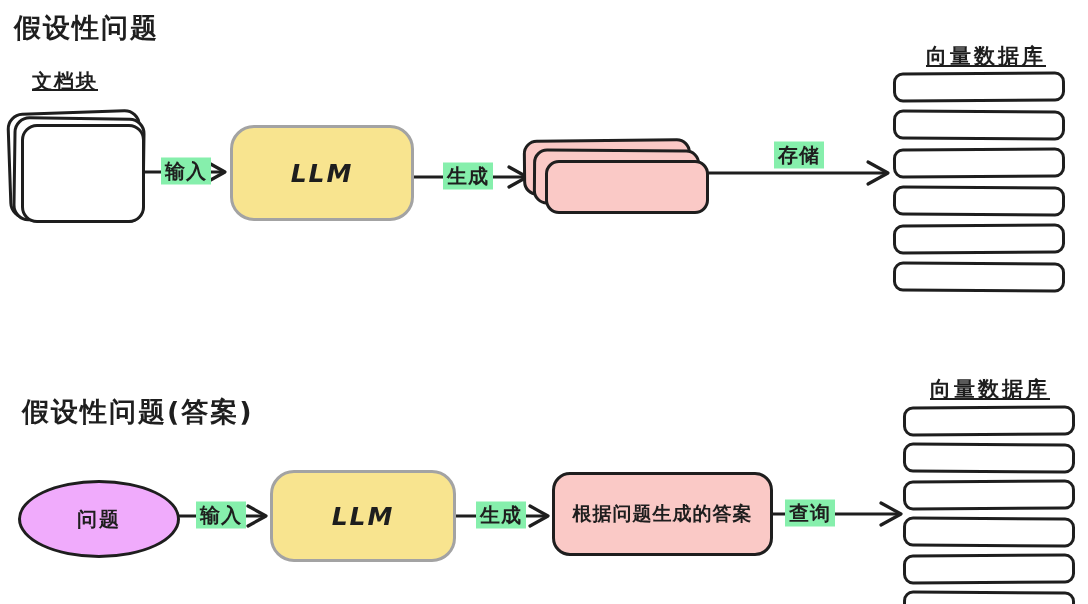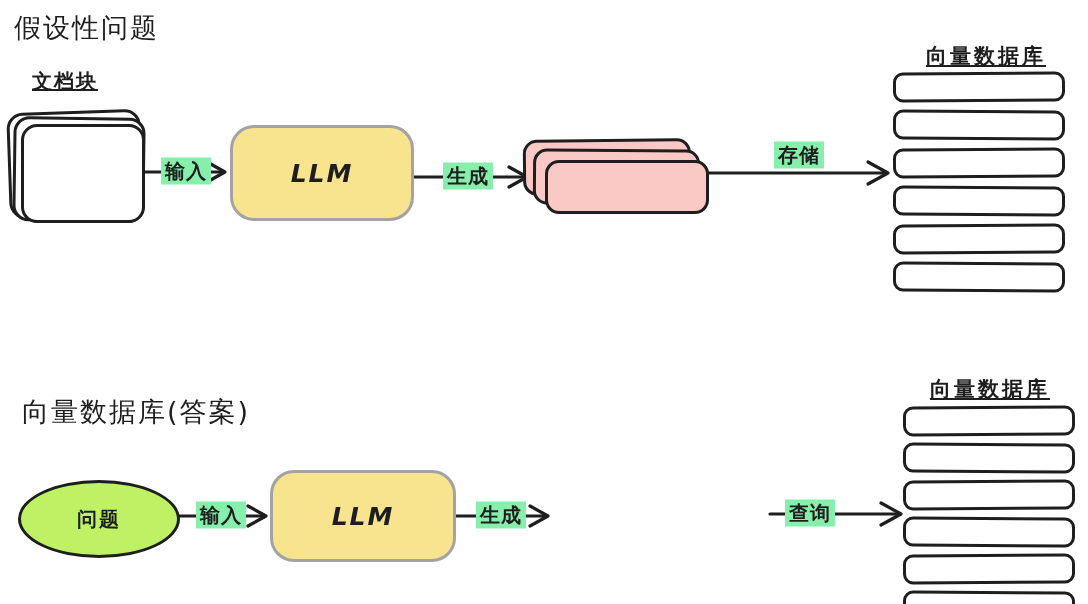--- a/index.html
+++ b/index.html
@@ -1,21 +1,21 @@
 <!DOCTYPE html>
 <html><head>
 <meta charset="utf-8">
 <style>
   html,body{margin:0;padding:0;background:#ffffff;}
   .canvas{
     position:relative;width:1088px;height:604px;background:#ffffff;overflow:hidden;
     font-family:"DejaVu Sans","Liberation Sans",sans-serif;color:#1e1e1e;
   }
   .abs{position:absolute;}
-  .flow-title{font-size:27px;font-weight:400;letter-spacing:2px;}
+  .flow-title{font-size:27px;font-weight:700;letter-spacing:2px;}
   .shape-label{font-size:20px;font-weight:600;letter-spacing:2px;text-decoration:underline;}
   .centered-label{transform:translateX(-50%);white-space:nowrap;}
   .arrow-label{
     position:absolute;transform:translate(-50%,-50%);background:#86efac;
     padding:0 4px;font-size:20px;font-weight:600;letter-spacing:1px;white-space:nowrap;
   }
   .card{
     position:absolute;border:3px solid #1e1e1e;background:#ffffff;border-radius:16px;
   }
   .llm-box{
@@ -25,21 +25,21 @@
   }
   .pink-card{
     position:absolute;border:3px solid #1e1e1e;background:#FAC9C6;border-radius:14px;
   }
   .pink-box{
     position:absolute;border:3px solid #1e1e1e;background:#FAC9C6;border-radius:18px;
     display:flex;align-items:center;justify-content:center;
     font-size:19px;font-weight:600;letter-spacing:1px;white-space:nowrap;
   }
   .ellipse{
-    position:absolute;border:3px solid #1e1e1e;background:#bef264;border-radius:50%;
+    position:absolute;border:3px solid #1e1e1e;background:#f0abfc;border-radius:50%;
     display:flex;align-items:center;justify-content:center;
     font-size:20px;font-weight:600;letter-spacing:2px;
   }
   .db{position:absolute;display:flex;flex-direction:column;}
   .db-top{gap:8px;}
   .db-bottom{gap:7px;}
   .db-bar{height:24px;border:3px solid #1e1e1e;border-radius:10px;background:#ffffff;}
   .db-bar:nth-child(odd){transform:rotate(-0.35deg);}
   .db-bar:nth-child(even){transform:rotate(0.35deg);}
   .arrows{position:absolute;left:0;top:0;pointer-events:none;}
@@ -99,34 +99,37 @@
 
   <div class="db db-top" style="left:893px;top:72px;width:172px;">
     <div class="db-bar"></div>
   <div class="db-bar"></div>
       <div class="db-bar"></div>
       <div class="db-bar"></div>
       <div class="db-bar"></div>
       <div class="db-bar"></div>
     </div>
 
-  <div class="abs flow-title" style="left:22px;top:394px">向量数据库(答案)</div>
+  <div class="abs flow-title" style="left:22px;top:394px">假设性问题(答案)</div>
 
   <div class="ellipse" style="left:18px;top:480px;width:156px;height:72px;">
     <span>问题</span>
   </div>
 
   <div class="arrow-label" style="left:221px;top:515px">输入</div>
 
   <div class="llm-box" style="left:270px;top:470px;width:180px;height:86px;">
     <span>LLM</span>
   </div>
 
   <div class="arrow-label" style="left:501px;top:515px">生成</div>
 
+  <div class="pink-box" style="left:552px;top:472px;width:215px;height:78px;">
+    <span>根据问题生成的答案</span>
+  </div>
 
   <div class="arrow-label" style="left:810px;top:513px">查询</div>
 
   <div class="abs shape-label centered-label" style="left:990px;top:375px;letter-spacing:3px;font-size:21px;">向量数据库</div>
 
   <div class="db db-bottom" style="left:903px;top:406px;width:172px;">
     <div class="db-bar"></div>
   <div class="db-bar"></div>
       <div class="db-bar"></div>
       <div class="db-bar"></div>

